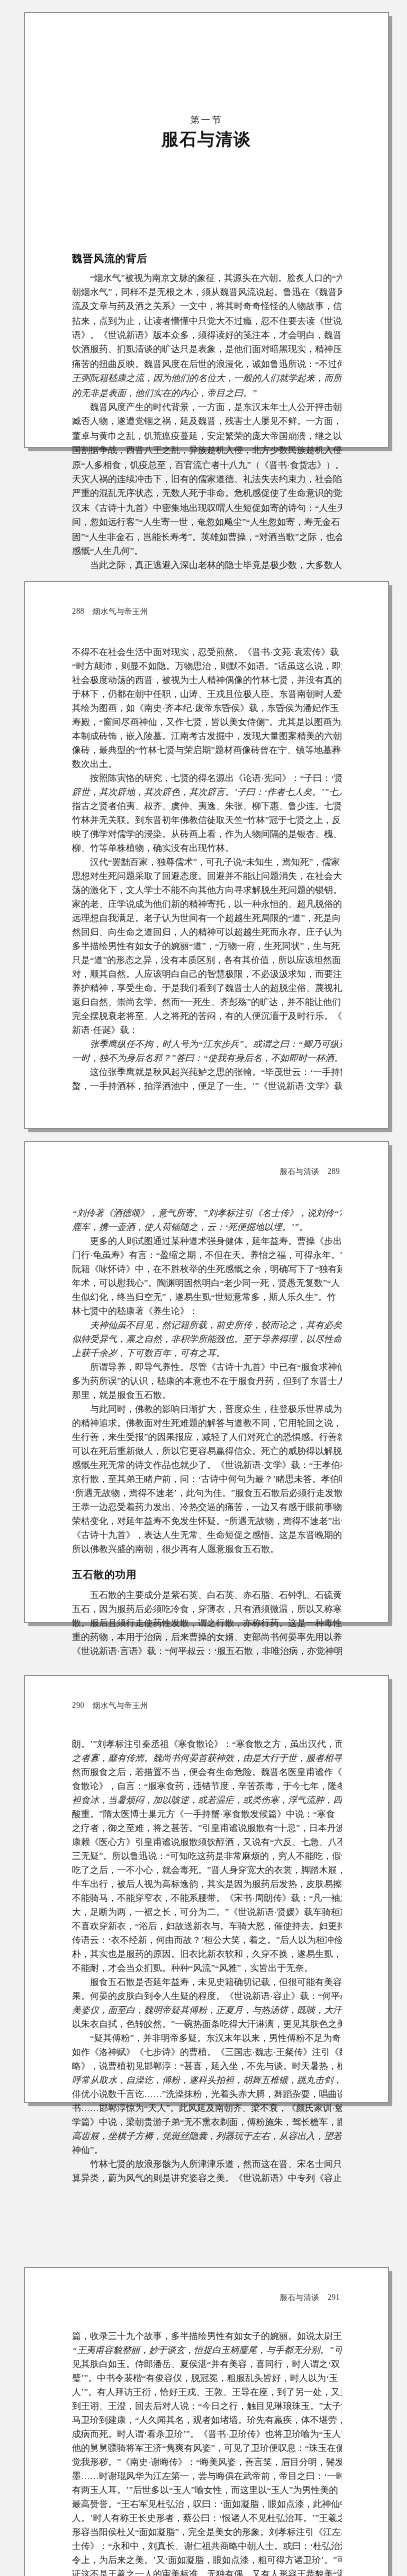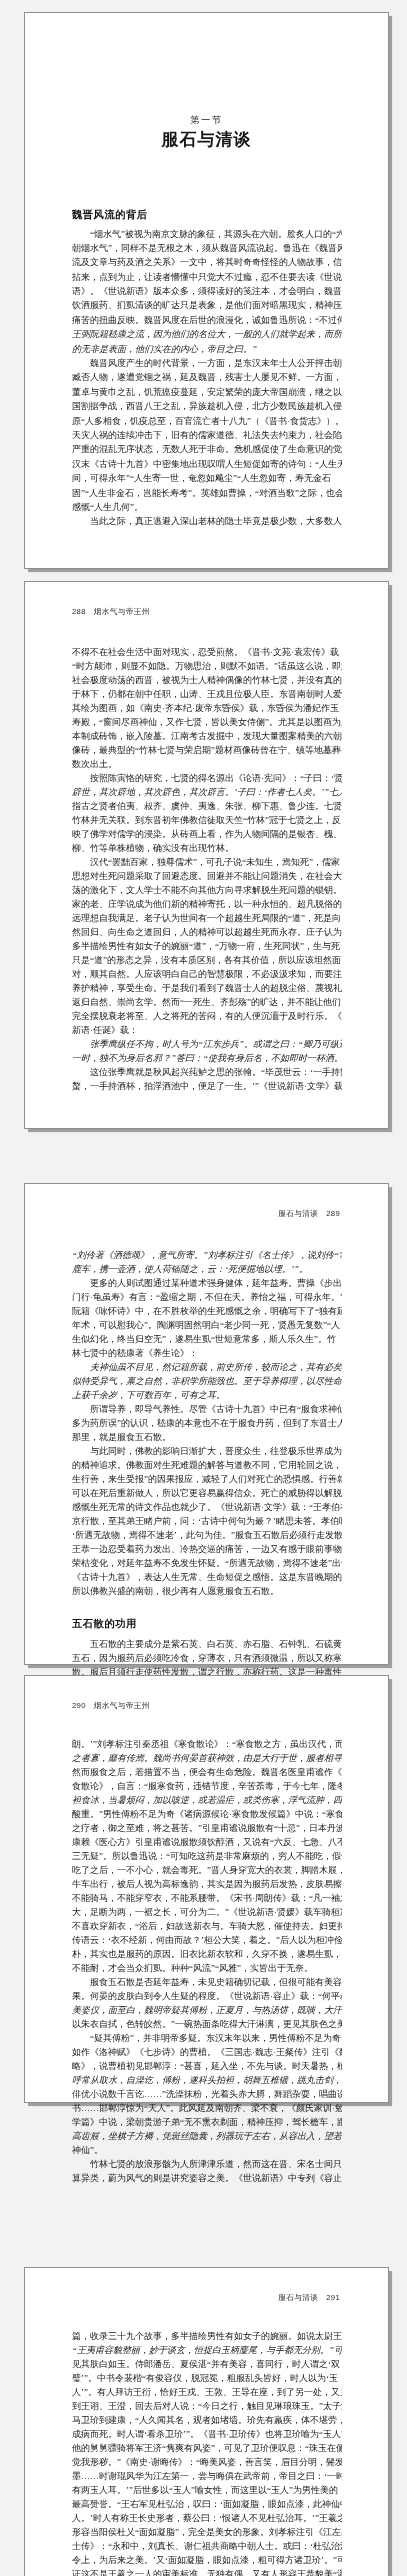--- a/index.html
+++ b/index.html
@@ -1,48 +1,48 @@
 <!DOCTYPE html>
 <html style="font-size:8.2px"><head>
 <meta charset="utf-8">
 <style>
   html,body{margin:0;padding:0;}
   body{width:407px;height:2859px;background:#f2f2f2;font-family:"Liberation Serif",serif;}
   .canvas{position:relative;width:407px;height:2859px;background:#f2f2f2;overflow:hidden;}
   .page{position:absolute;left:24px;width:365px;background:#ffffff;border:0.5px solid #8f8f8f;
         box-shadow:3.6px 3.6px 0 -0.5px #9e9e9e;box-sizing:border-box;}
-  #page-open{top:12px;height:557px;}
+  #page-open{top:12px;height:436px;}
   #page-288{top:581px;height:548px;}
-  #page-289{top:1183px;height:482px;padding-left:32px;}
+  #page-289{top:1141px;height:482px;padding-left:32px;}
   #page-290{top:1675px;height:428px;}
   #page-291{top:2267px;height:553px;}
 
   .chapter-block{position:absolute;top:101px;left:0;right:0;text-align:center;color:#151515;}
   .chapter-label{font-size:9.3px;letter-spacing:1.5px;line-height:12.4px;}
   .chapter-title{margin-top:4.6px;font-size:17px;font-weight:bold;letter-spacing:1px;line-height:17.5px;}
 
   .running-header{position:absolute;top:25px;left:47px;right:48px;
-        font-family:Liberation Sans, sans-serif;font-size:7.7px;color:#2b2b2b;letter-spacing:0.3px;}
+        font-family:Liberation Serif, serif;font-size:7.7px;color:#2b2b2b;letter-spacing:0.3px;}
   .running-header.right{text-align:right;}
 
   .text-block{position:absolute;left:47px;width:270px;color:#161616;}
   #page-open .text-block{top:195px;}
   #page-288 .text-block{top:63px;}
   #page-289 .text-block{top:64px;}
   #page-290 .text-block{top:61px;}
   #page-291 .text-block{top:61px;}
 
   .section-heading{font-family:"Liberation Sans",sans-serif;font-weight:bold;font-size:10.3px;
-        line-height:14.4px;margin-bottom:4.1px;letter-spacing:0.5px;color:#111;}
+        line-height:14.4px;margin-bottom:4.1px;letter-spacing:0.5px;color:#111;margin-top:44px;}
   .line{height:14px;line-height:14px;font-size:9px;white-space:nowrap;overflow:hidden;}
   #page-open .line{height:14.4px;line-height:14.4px;}
   .line.indent{text-indent:18px;}
   .line.kai{font-style:italic;}
   .line.sub{font-family:"Liberation Sans",sans-serif;font-weight:bold;font-size:10.3px;
-        letter-spacing:0.5px;margin-top:19px;margin-bottom:5.7px;font-style:normal;}
+        letter-spacing:0.5px;margin-top:12px;margin-bottom:5.7px;font-style:normal;}
 </style>
 </head>
 <body>
 
 <div class="canvas">
 
   <section class="page" id="page-open">
     <div class="chapter-block">
       <div class="chapter-label">第一节</div>
       <div class="chapter-title">服石与清谈</div>
@@ -61,21 +61,21 @@
           <div class="line kai">王弼阮籍嵇康之流，因为他们的名位大，一般的人们就学起来，而所学</div>
           <div class="line kai">的无非是表面，他们实在的内心，帝目之曰。”</div>
           <div class="line indent">魏晋风度产生的时代背景，一方面，是东汉末年士人公开抨击朝政、</div>
           <div class="line">臧否人物，遂遭党锢之祸，延及魏晋，残害士人屡见不鲜。一方面，因</div>
           <div class="line">董卓与黄巾之乱，饥荒瘟疫蔓延，安定繁荣的庞大帝国崩溃，继之以三</div>
           <div class="line">国割据争战，西晋八王之乱，异族趁机入侵，北方少数民族趁机入侵中</div>
           <div class="line">原“人多相食，饥疫总至，百官流亡者十八九”（《晋书·食货志》）。在</div>
           <div class="line">天灾人祸的连续冲击下，旧有的儒家道德、礼法失去约束力，社会陷入</div>
           <div class="line">严重的混乱无序状态，无数人死于非命。危机感促使了生命意识的觉醒。</div>
           <div class="line">汉末《古诗十九首》中密集地出现叹喟人生短促如寄的诗句：“人生天地</div>
-          <div class="line">间，可得永年”“人生寄一世，奄忽如飚尘”“人生忽如寄，寿无金石</div>
+          <div class="line">间，忽如远行客”“人生寄一世，奄忽如飚尘”“人生忽如寄，寿无金石</div>
           <div class="line">固”“人生非金石，岂能长寿考”。英雄如曹操，“对酒当歌”之际，也会</div>
           <div class="line">感慨“人生几何”。</div>
           <div class="line indent">当此之际，真正逃避入深山老林的隐士毕竟是极少数，大多数人仍</div>
         </div>
     </div>
   </section>
 
   <section class="page" id="page-288">
     <div class="running-header">288　烟水气与帝王州</div>
     <div class="text-block">
@@ -160,21 +160,21 @@
   <section class="page" id="page-290">
     <div class="running-header">290　烟水气与帝王州</div>
     <div class="text-block">
       <div>
 
       <div class="line">朗。’”刘孝标注引秦丞祖《寒食散论》：“寒食散之方，虽出汉代，而用</div>
           <div class="line kai">之者寡，靡有传焉。魏尚书何晏首获神效，由是大行于世，服者相寻也。”</div>
           <div class="line">然而服食之后，若措置不当，便会有生命危险。魏晋名医皇甫谧作《寒</div>
           <div class="line">食散论》，自言：“服寒食药，违错节度，辛苦荼毒，于今七年，隆冬裸</div>
           <div class="line kai">袒食冰，当暑烦闷，加以咳逆，或若温疟，或类伤寒，浮气流肿，四肢</div>
-          <div class="line">酸重。”男性傅粉不足为奇《诸病源候论·寒食散发候篇》中说：“寒食</div>
+          <div class="line">酸重。”隋太医博士巢元方《一手持蟹·寒食散发候篇》中说：“寒食</div>
           <div class="line">之疗者，御之至难，将之甚苦。”引皇甫谧说服散有“十忌”，日本丹波</div>
           <div class="line">康赖《医心方》引皇甫谧说服散须饮醇酒，又说有“六反、七急、八不可、</div>
           <div class="line">三无疑”。所以鲁迅说：“可知吃这药是非常麻烦的，穷人不能吃，假使</div>
           <div class="line">吃了之后，一不小心，就会毒死。”晋人身穿宽大的衣裳，脚踏木屐，坐</div>
           <div class="line">牛车出行，被后人视为高标逸韵，其实是因为服药后发热，皮肤易擦伤，</div>
           <div class="line">不能骑马，不能穿窄衣，不能系腰带。《宋书·周朗传》载：“凡一袖之</div>
           <div class="line">大，足断为两，一裾之长，可分为二。”《世说新语·贤媛》载车骑桓冲</div>
           <div class="line">不喜欢穿新衣，“浴后，妇故送新衣与。车骑大怒，催使持去。妇更持还，</div>
           <div class="line">传语云：‘衣不经新，何由而故？’桓公大笑，着之。”后人以为桓冲俭</div>
           <div class="line">朴，其实也是服药的原因。旧衣比新衣软和，久穿不换，遂易生虱，痒</div>
@@ -182,21 +182,21 @@
           <div class="line indent">服食五石散是否延年益寿，未见史籍确切记载，但很可能有美容效</div>
           <div class="line">果。何晏的皮肤白到令人生疑的程度。《世说新语·容止》载：“何平叔</div>
           <div class="line kai">美姿仪，面至白，魏明帝疑其傅粉，正夏月，与热汤饼，既啖，大汗出，</div>
           <div class="line">以朱衣自拭，色转皎然。”一碗热面条吃得大汗淋漓，更见其肤色之美。</div>
           <div class="line indent">“疑其傅粉”，并非明帝多疑。东汉末年以来，男性傅粉不足为奇，</div>
           <div class="line">如作《洛神赋》《七步诗》的曹植。《三国志·魏志·王粲传》注引《魏</div>
           <div class="line">略》，说曹植初见邯郸淳：“甚喜，延入坐，不先与谈。时天暑热，植因</div>
           <div class="line kai">呼常从取水，自澡讫，傅粉，遂科头拍袒，胡舞五椎锻，跳丸击剑，诵</div>
           <div class="line">俳优小说数千言讫……”洗澡抹粉，光着头赤大膊，舞蹈杂耍，唱曲说</div>
           <div class="line">书……邯郸淳惊为“天人”。此风延及南朝齐、梁不衰，《颜氏家训·勉</div>
-          <div class="line">学篇》中说，梁朝贵游子弟“无不熏衣剃面，精神压抑，驾长檐车，跟</div>
+          <div class="line">学篇》中说，梁朝贵游子弟“无不熏衣剃面，傅粉施朱，驾长檐车，跟</div>
           <div class="line kai">高齿屐，坐棋子方褥，凭斑丝隐囊，列器玩于左右，从容出入，望若</div>
           <div class="line">神仙”。</div>
           <div class="line indent">竹林七贤的放浪形骸为人所津津乐道，然而这在晋、宋名士间只能</div>
           <div class="line">算异类，蔚为风气的则是讲究姿容之美。《世说新语》中专列《容止》一</div>
         </div>
     </div>
   </section>
 
   <section class="page" id="page-291">
     <div class="running-header right">服石与清谈　291</div>

